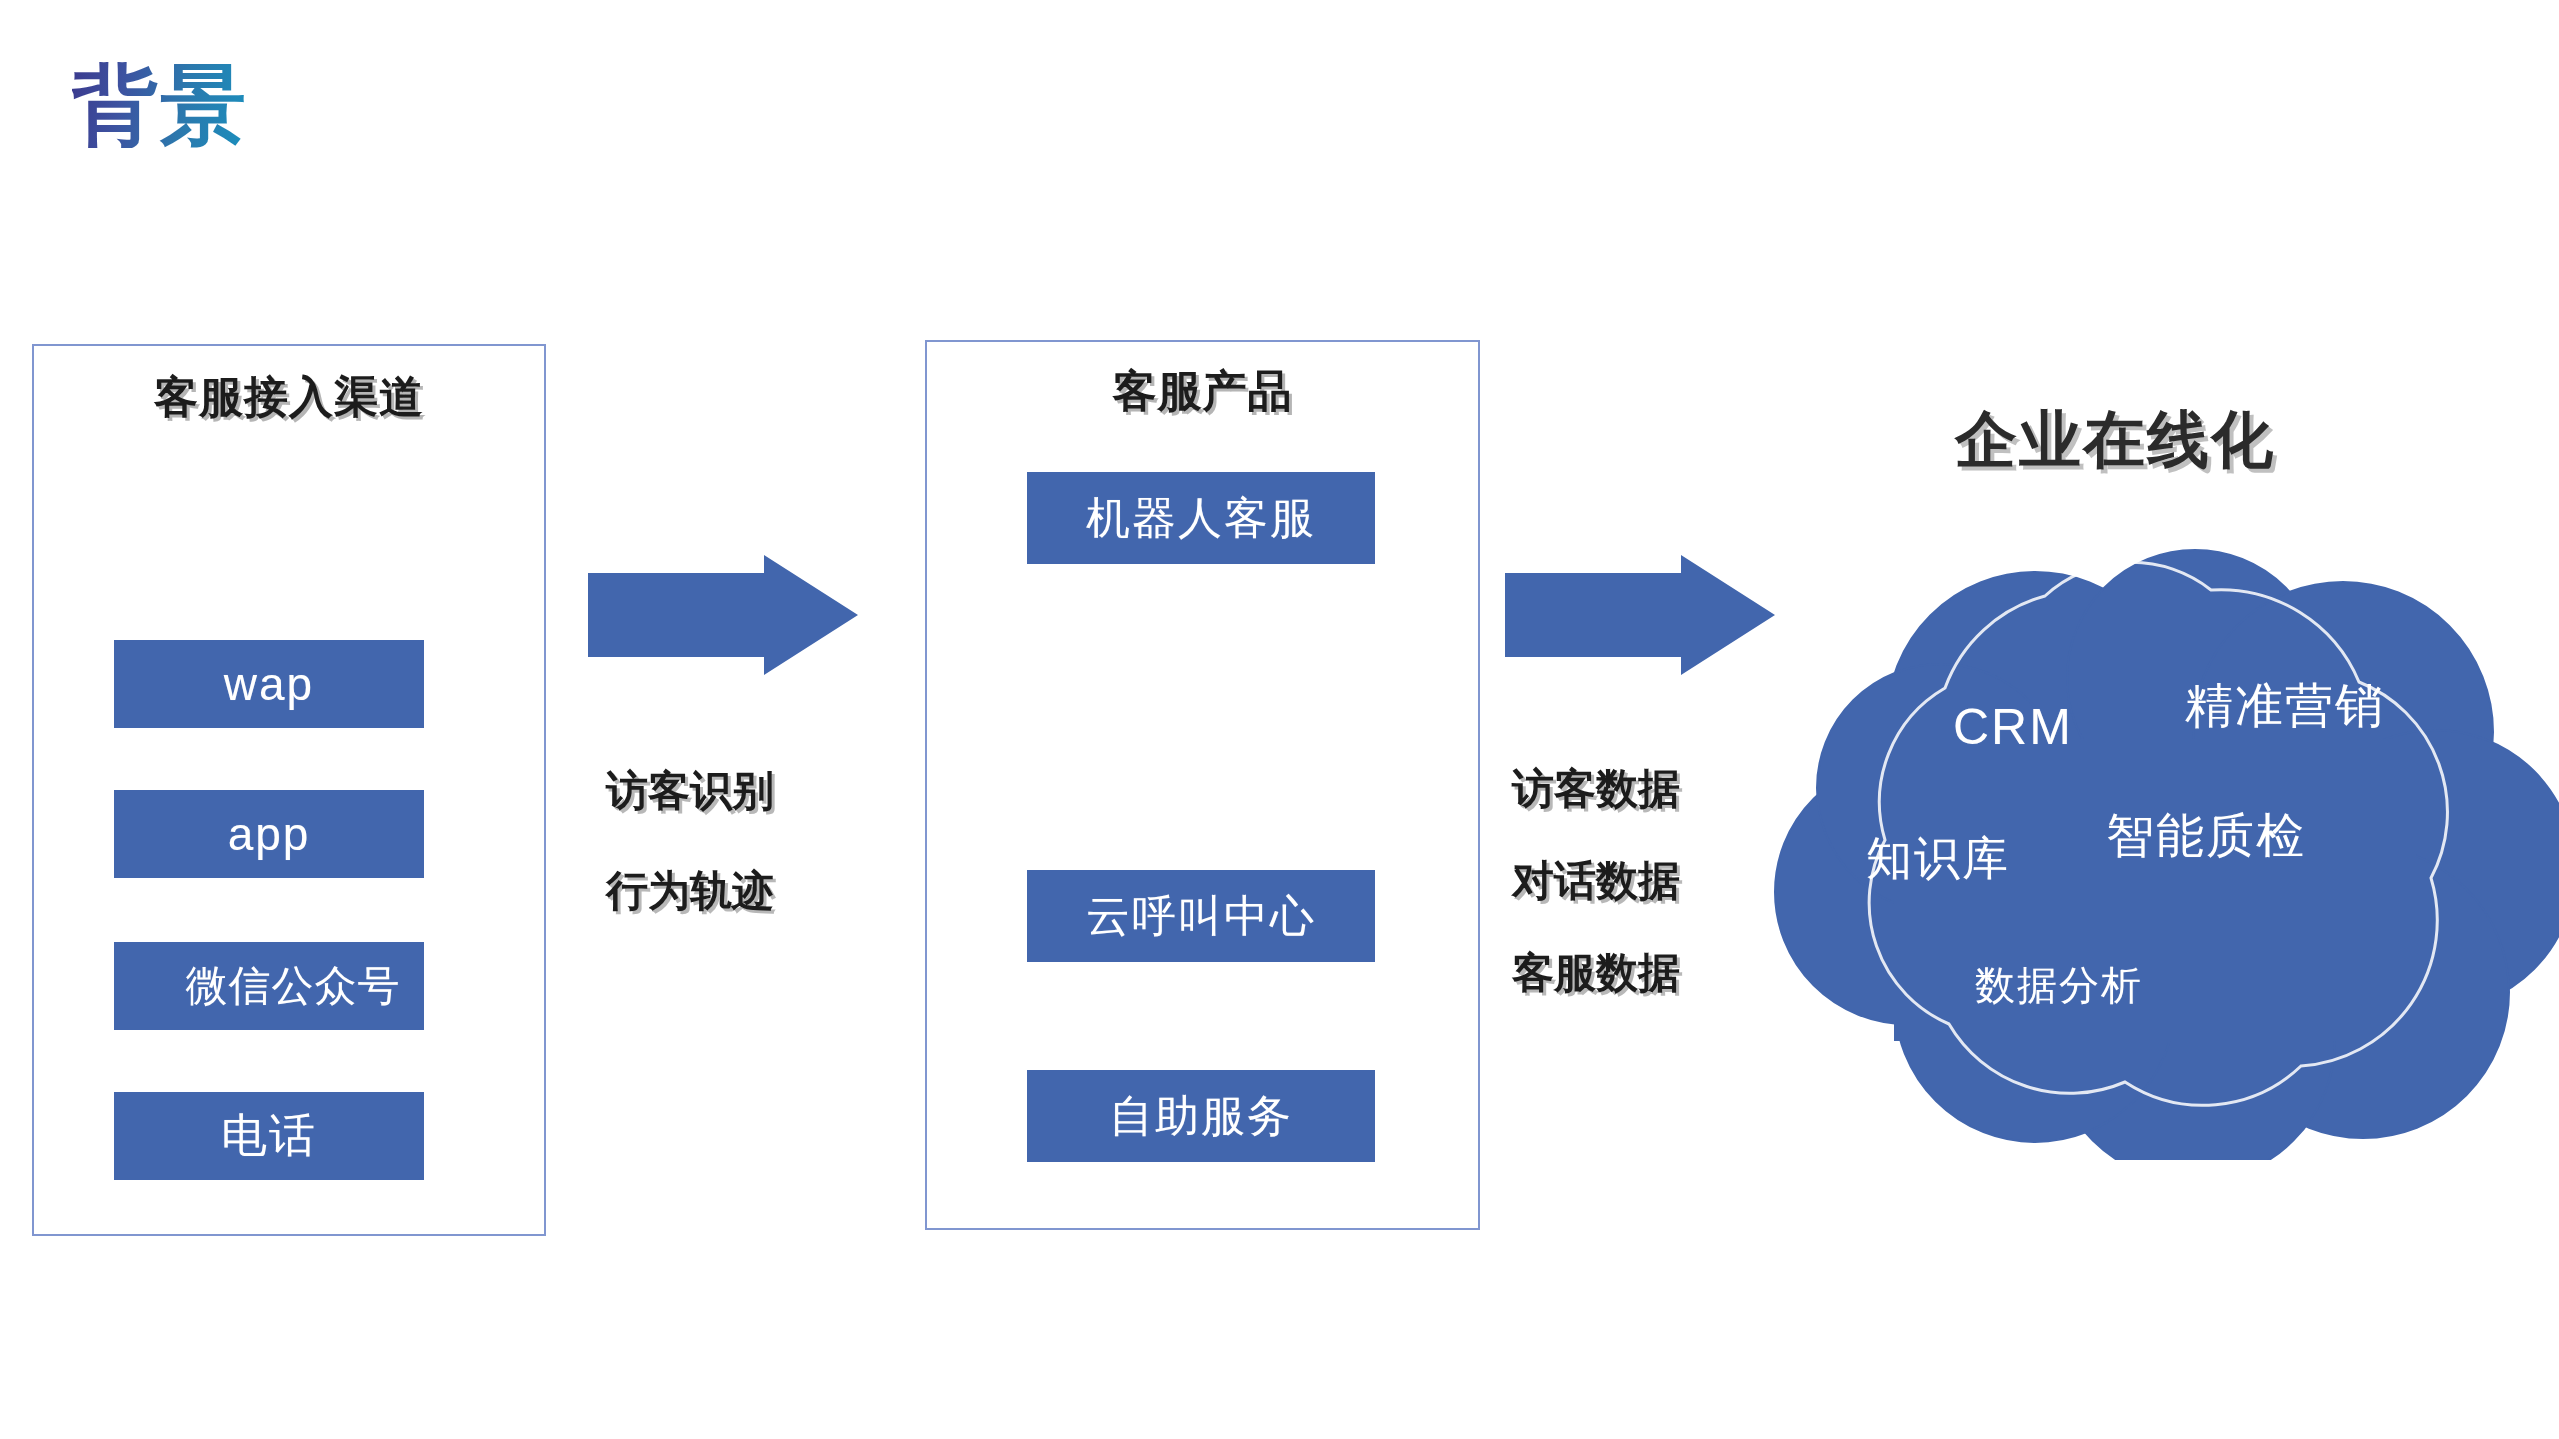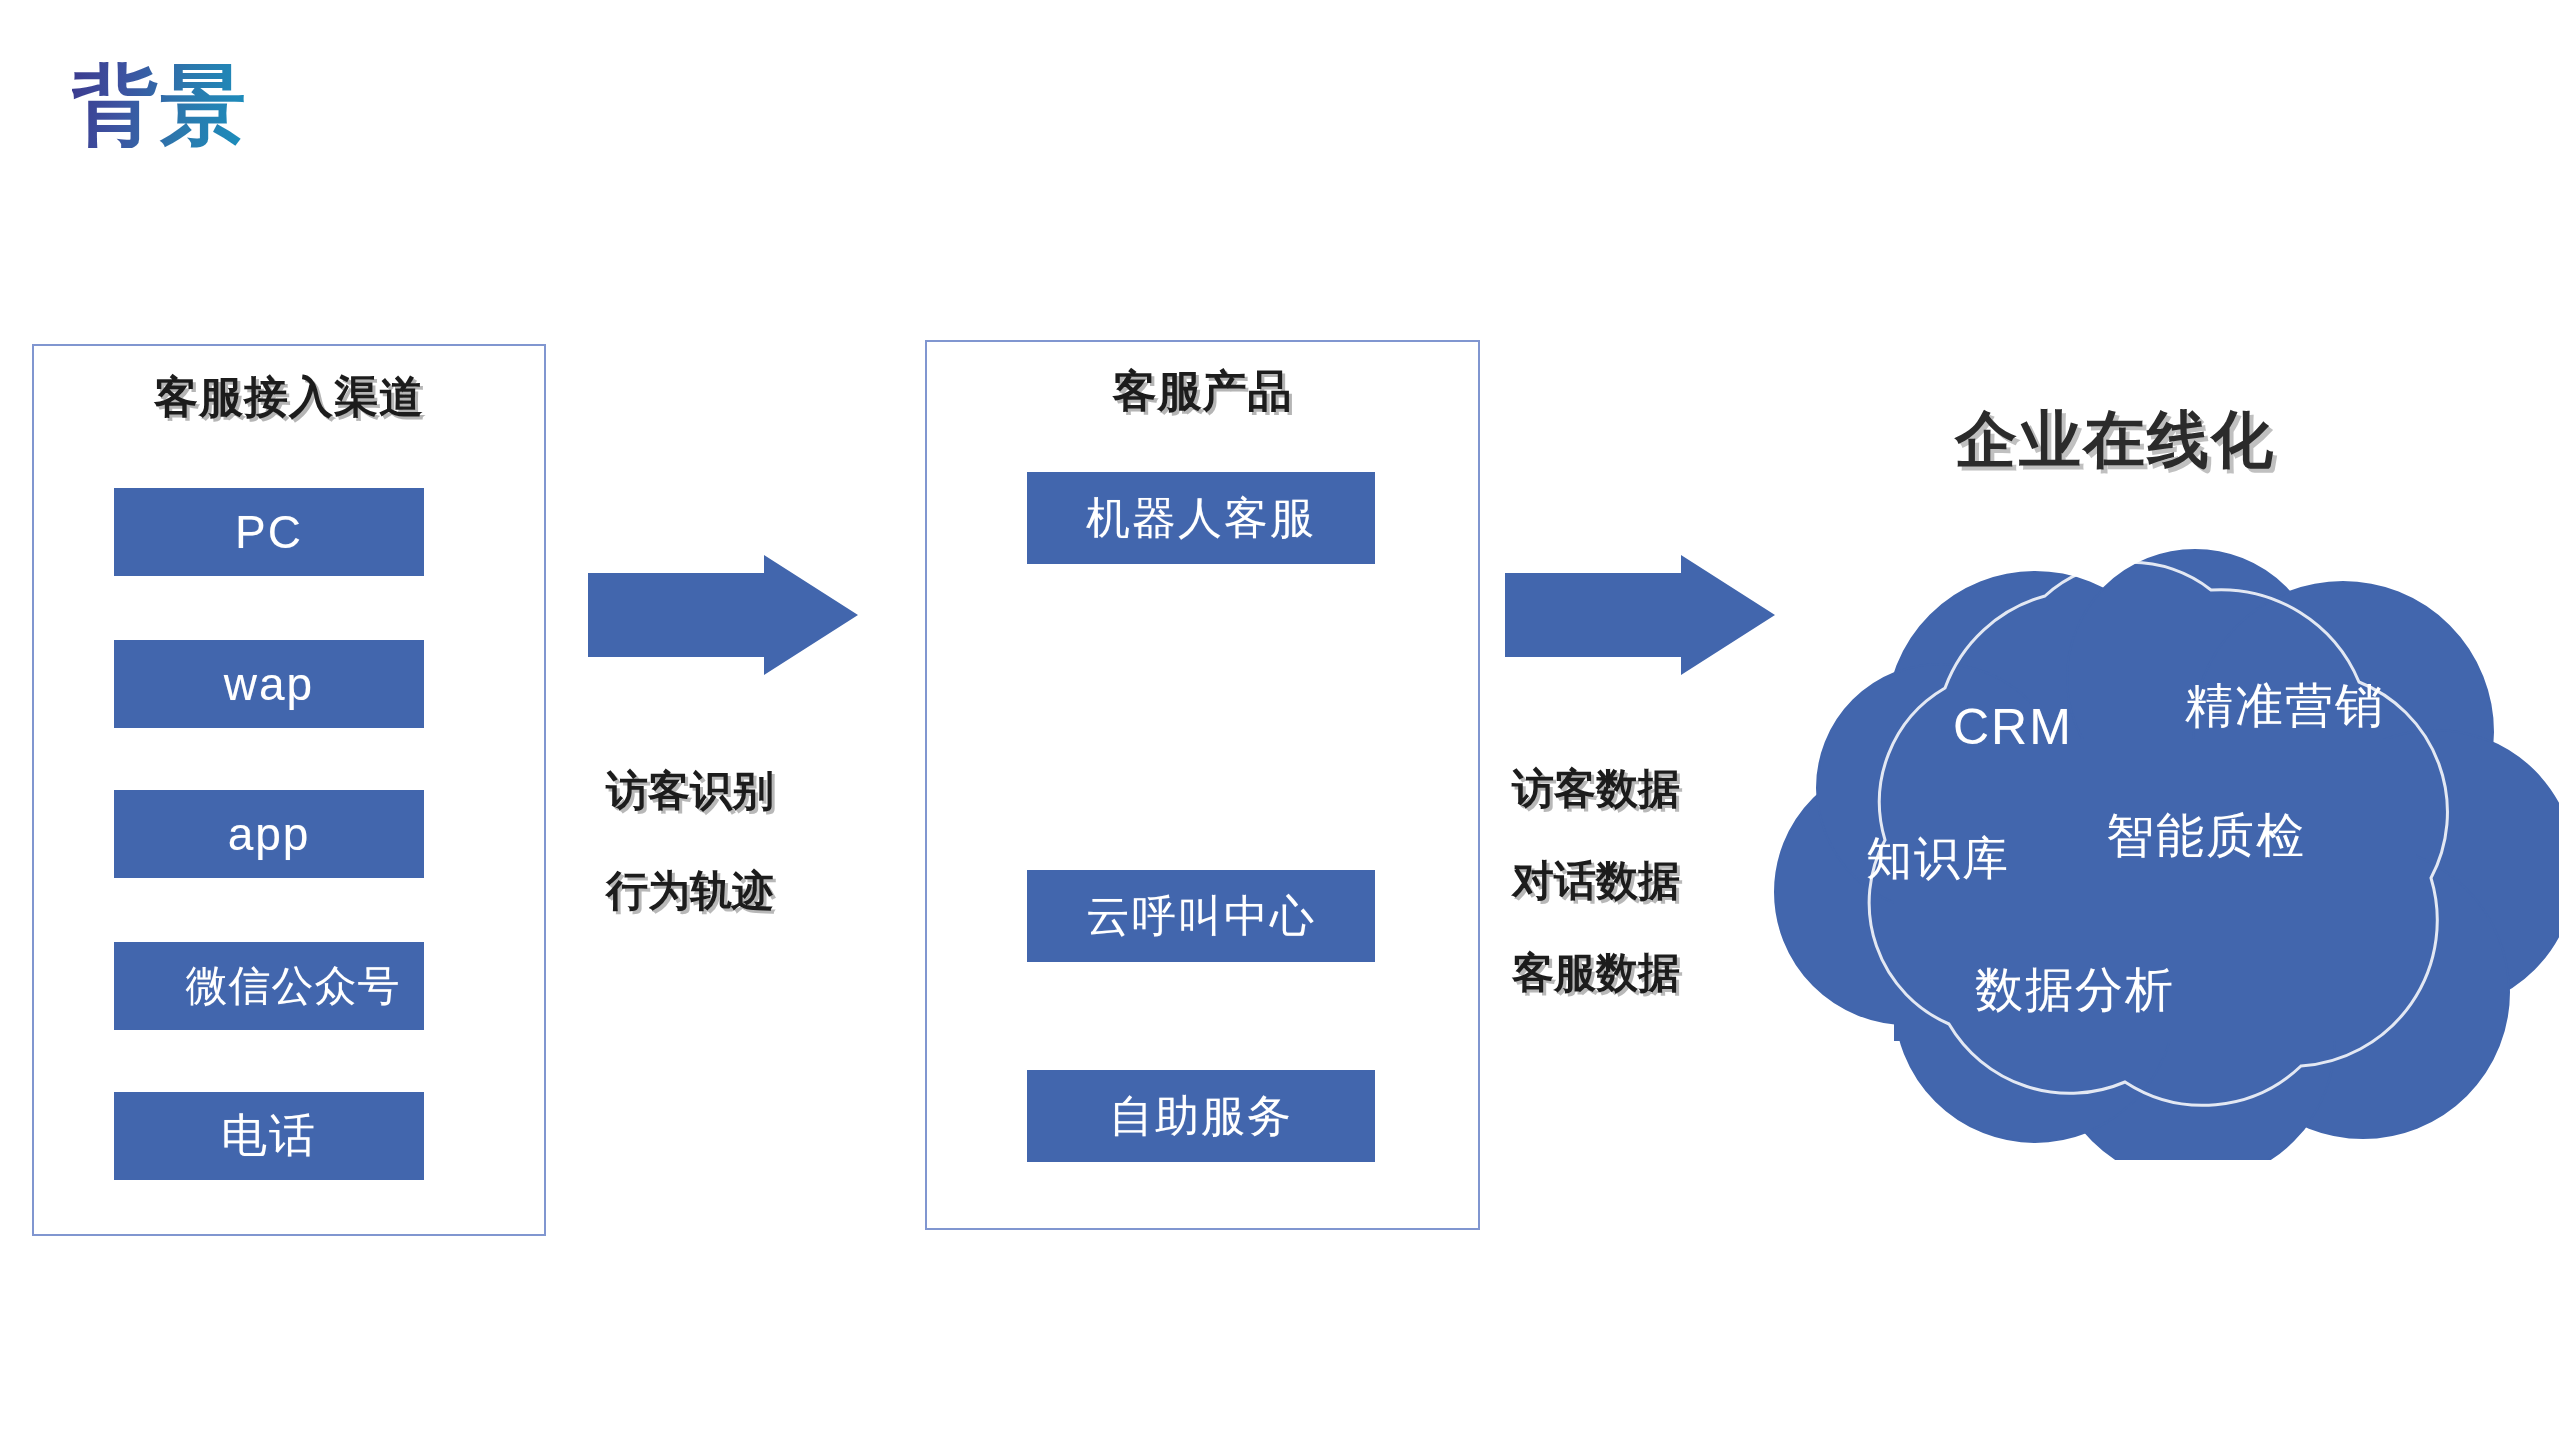--- a/index.html
+++ b/index.html
@@ -135,30 +135,29 @@
     color: #ffffff;
     font-weight: 300;
     letter-spacing: 2px;
     white-space: nowrap;
     text-shadow: 0 0 1px rgba(255,255,255,0.3);
   }
   #tag-crm      { left: 1953px; top: 698px; font-size: 50px; }
   #tag-mkt      { left: 2185px; top: 674px; font-size: 48px; }
   #tag-kb       { left: 1866px; top: 828px; font-size: 46px; }
   #tag-qc       { left: 2106px; top: 804px; font-size: 48px; }
-  #tag-analysis { left: 1975px; top: 958px; font-size: 48px; text-align: center; }
+  #tag-analysis { left: 1975px; top: 958px; font-size: 40px; text-align: center; }
 </style>
 </head>
 <body>
 
 <div id="slide-title">背景</div>
 
 <div class="panel" id="panel-channels">
   <div class="panel-title">客服接入渠道</div>
-  <div class="chip" id="chip-pc">PC</div>
   <div class="chip" id="chip-wap">wap</div>
   <div class="chip" id="chip-app">app</div>
   <div class="chip" id="chip-wechat">微信公众号</div>
   <div class="chip" id="chip-phone">电话</div>
 </div>
 
 <div class="arrow" id="arrow-1">
   <svg viewBox="0 0 270 120" xmlns="http://www.w3.org/2000/svg" aria-hidden="true">
     <path d="M0,18 L176,18 L176,0 L270,60 L176,120 L176,102 L0,102 Z" fill="#4266ad"></path>
   </svg>

